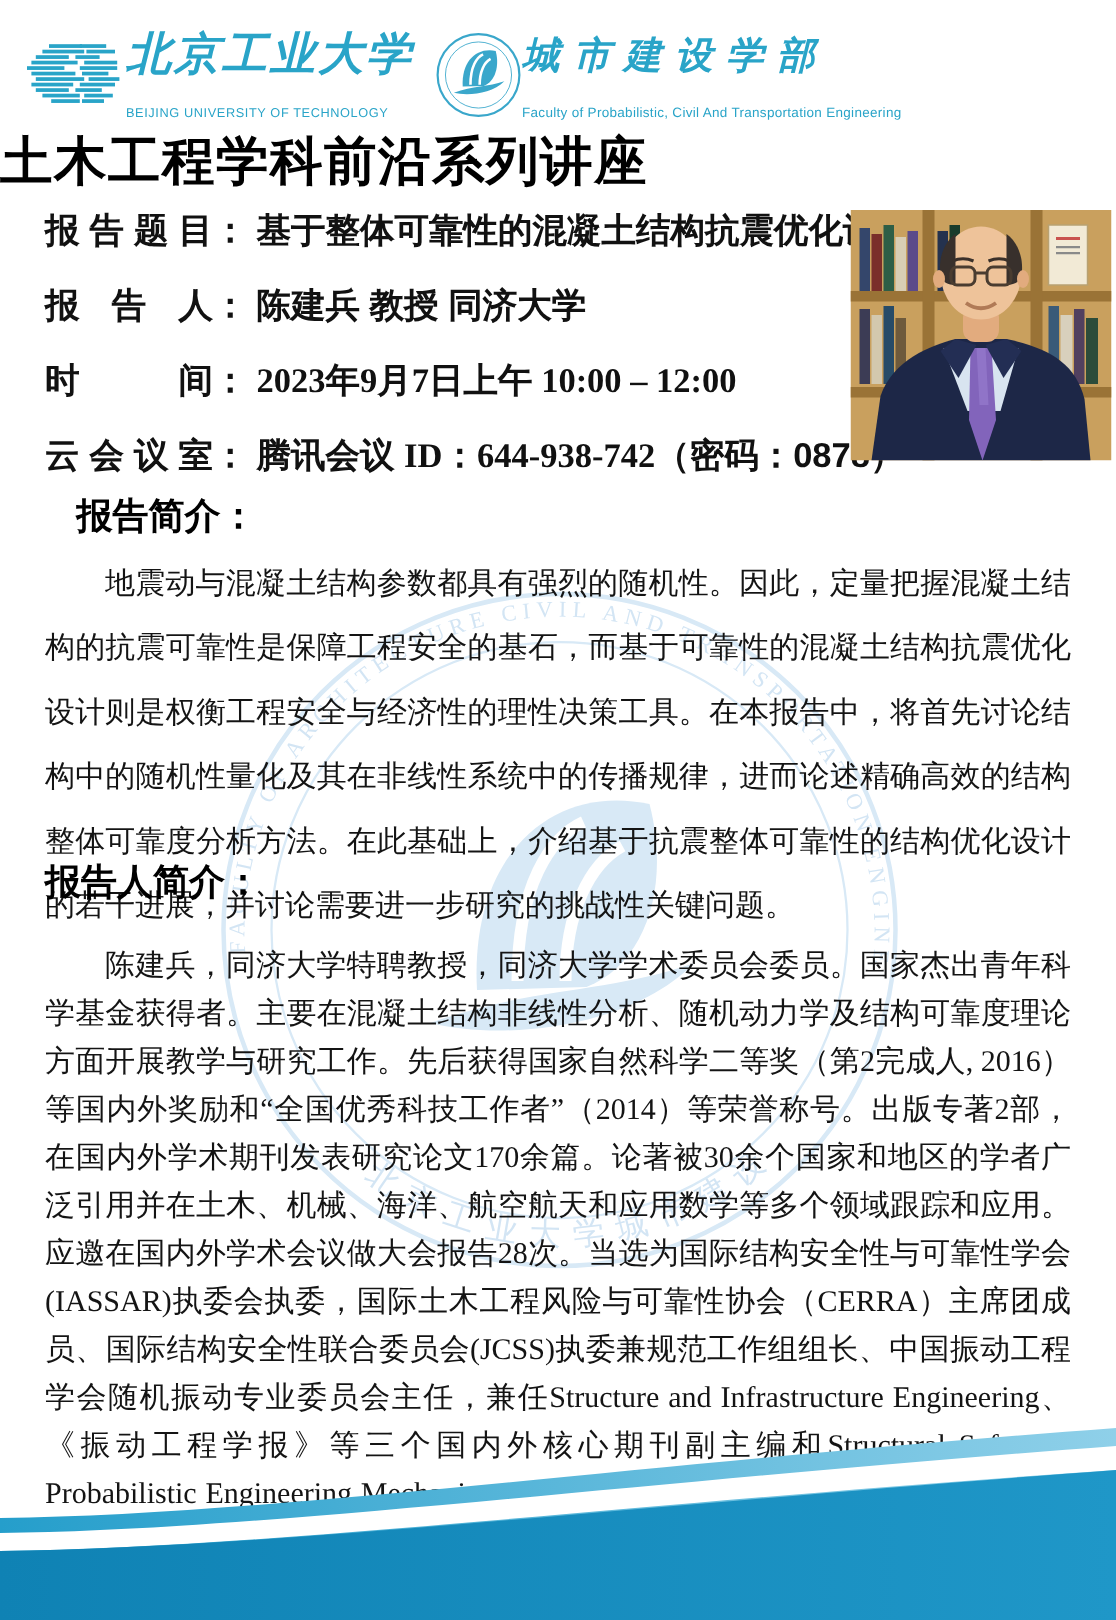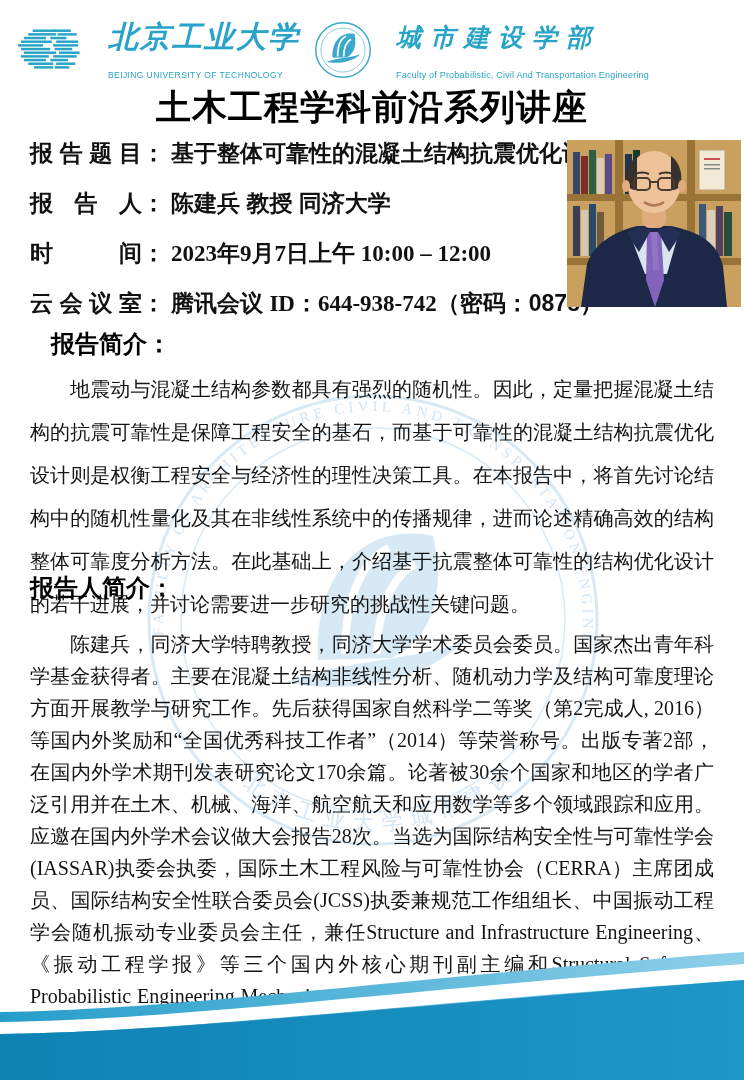--- a/index.html
+++ b/index.html
@@ -5,28 +5,28 @@
   html,body{margin:0;padding:0;background:#888;}
   .page{
     position:relative;width:744px;height:1080px;margin:0 auto;
     background:#ffffff;overflow:hidden;
     font-family:"Liberation Sans",sans-serif;color:#111;
   }
   
   .watermark{position:absolute;left:143px;top:390px;width:460px;height:460px;z-index:0;pointer-events:none;}
   
   .header{position:absolute;top:20px;left:18px;display:flex;align-items:flex-start;gap:14px;z-index:2;}
-  .logo-block{display:flex;align-items:center;gap:24px;}
+  .logo-block{display:flex;align-items:center;gap:0;}
   .logo-text{display:flex;flex-direction:column;}
   .cn-name{color:#29a4c8;font-weight:bold;font-style:italic;font-size:30px;letter-spacing:2px;line-height:34px;}
   .en-name{color:#29a4c8;font-weight:normal;font-size:8.5px;letter-spacing:.4px;margin-top:16px;}
   .cn-name.faculty{font-size:25px;letter-spacing:9px;}
   .en-name.faculty{font-size:9px;letter-spacing:.2px;}
   
-  .main-title{position:absolute;top:84px;left:0;width:744px;text-align:center;
+  .main-title{position:absolute;top:84px;left:0;width:744px;text-align:left;
     font-size:35px;font-weight:900;letter-spacing:1px;color:#000;z-index:2;margin:0;}
   
   .details{position:absolute;top:138px;left:30px;width:530px;z-index:2;}
   .drow{margin-bottom:19px;font-size:23px;font-weight:bold;line-height:31px;white-space:nowrap;}
   .lbl{display:inline-block;width:112px;text-align:justify;text-align-last:justify;}
   .colon{display:inline-block;margin-right:6px;}
   .serif{font-family:"Liberation Serif",serif;}
   .photo{position:absolute;left:567px;top:140px;width:174px;height:167px;z-index:2;}
   
   .sec-heading{position:absolute;left:30px;font-size:24px;font-weight:bold;color:#000;z-index:2;margin:0;}

